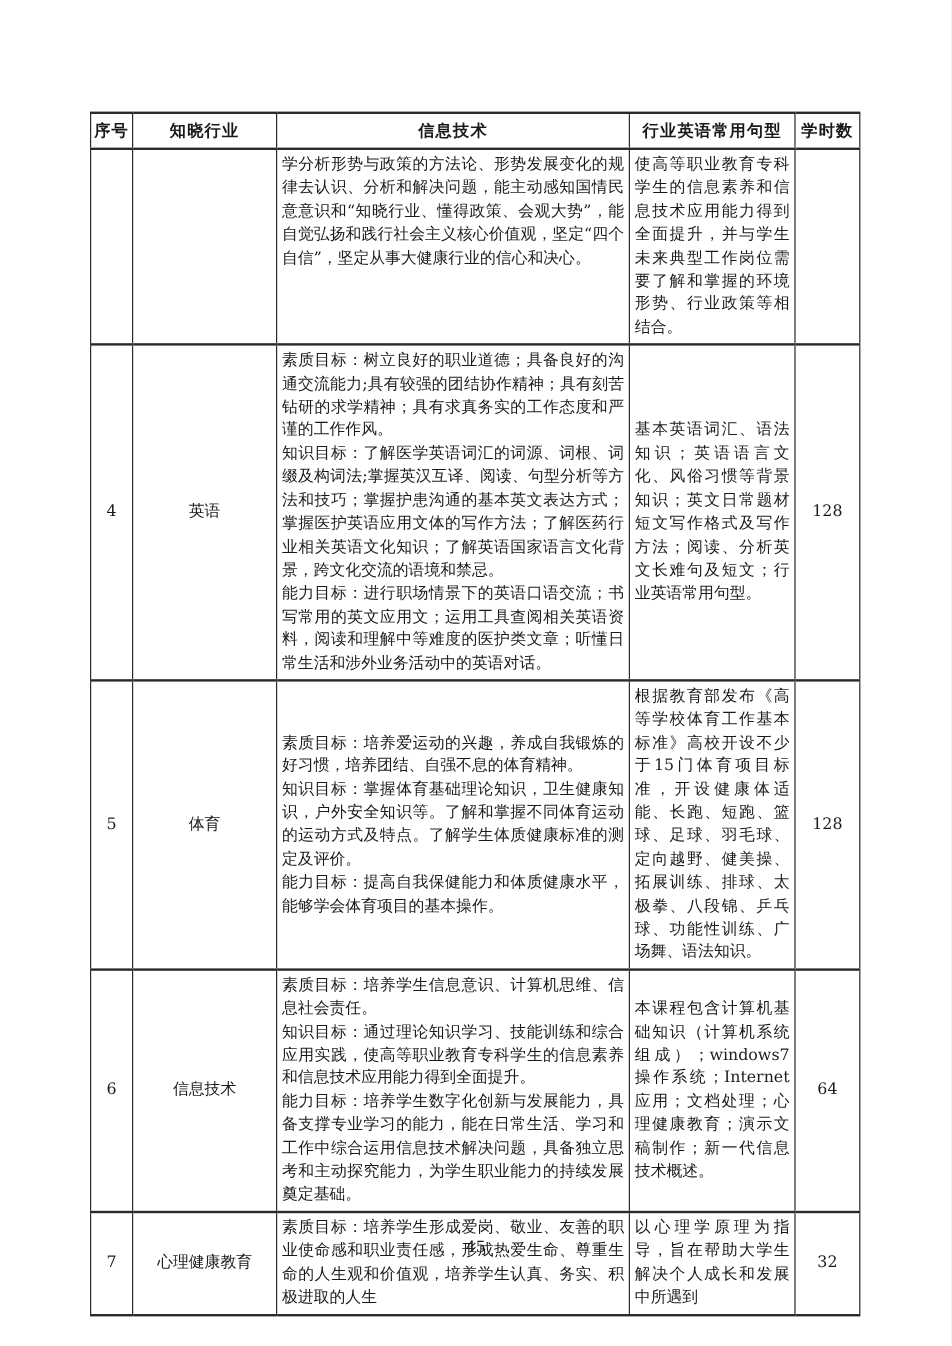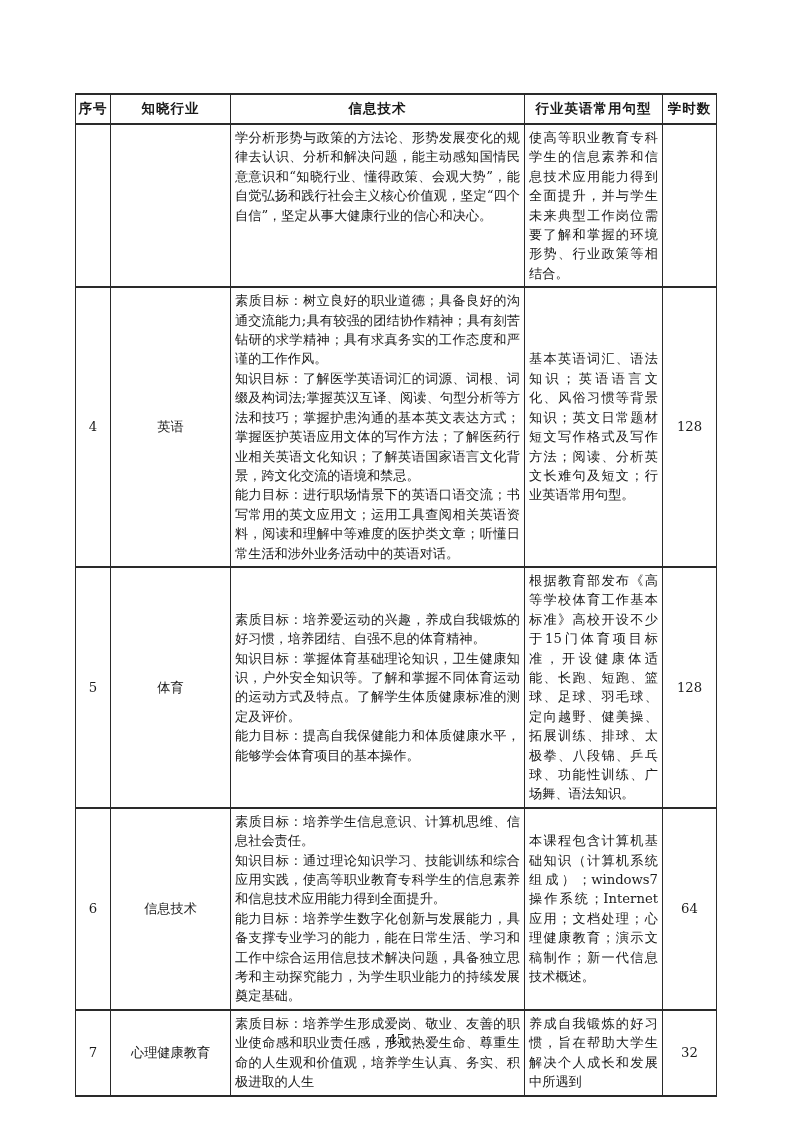--- a/index.html
+++ b/index.html
@@ -119,21 +119,21 @@
         <td class="cell-text">素质目标：培养学生信息意识、计算机思维、信息社会责任。
 知识目标：通过理论知识学习、技能训练和综合应用实践，使高等职业教育专科学生的信息素养和信息技术应用能力得到全面提升。
 能力目标：培养学生数字化创新与发展能力，具备支撑专业学习的能力，能在日常生活、学习和工作中综合运用信息技术解决问题，具备独立思考和主动探究能力，为学生职业能力的持续发展奠定基础。</td>
         <td class="cell-text">本课程包含计算机基础知识（计算机系统组成）；windows7操作系统；Internet应用；文档处理；心理健康教育；演示文稿制作；新一代信息技术概述。</td>
         <td class="cell-center">64</td>
       </tr>
       <tr style="height:61px">
         <td class="cell-center">7</td>
         <td class="cell-center">心理健康教育</td>
         <td class="cell-text">素质目标：培养学生形成爱岗、敬业、友善的职业使命感和职业责任感，形成热爱生命、尊重生命的人生观和价值观，培养学生认真、务实、积极进取的人生</td>
-        <td class="cell-text">养成自我锻炼的好习惯，旨在帮助大学生解决个人成长和发展中所遇到</td>
+        <td class="cell-text">以心理学原理为指导，旨在帮助大学生解决个人成长和发展中所遇到</td>
         <td class="cell-center">32</td>
       </tr>
     </tbody>
   </table>
 
   <div class="footer-page-number">45</div>
 
 </div>
 
 </body></html>

